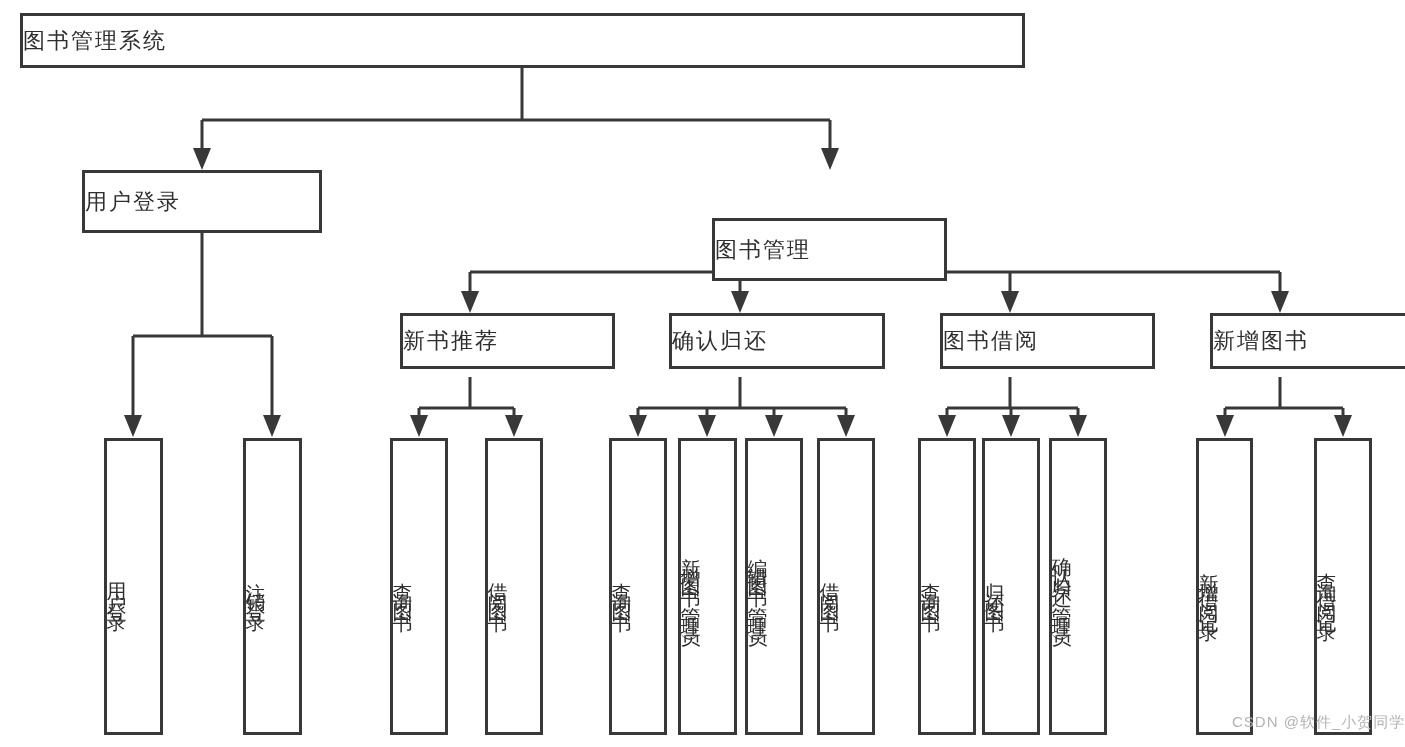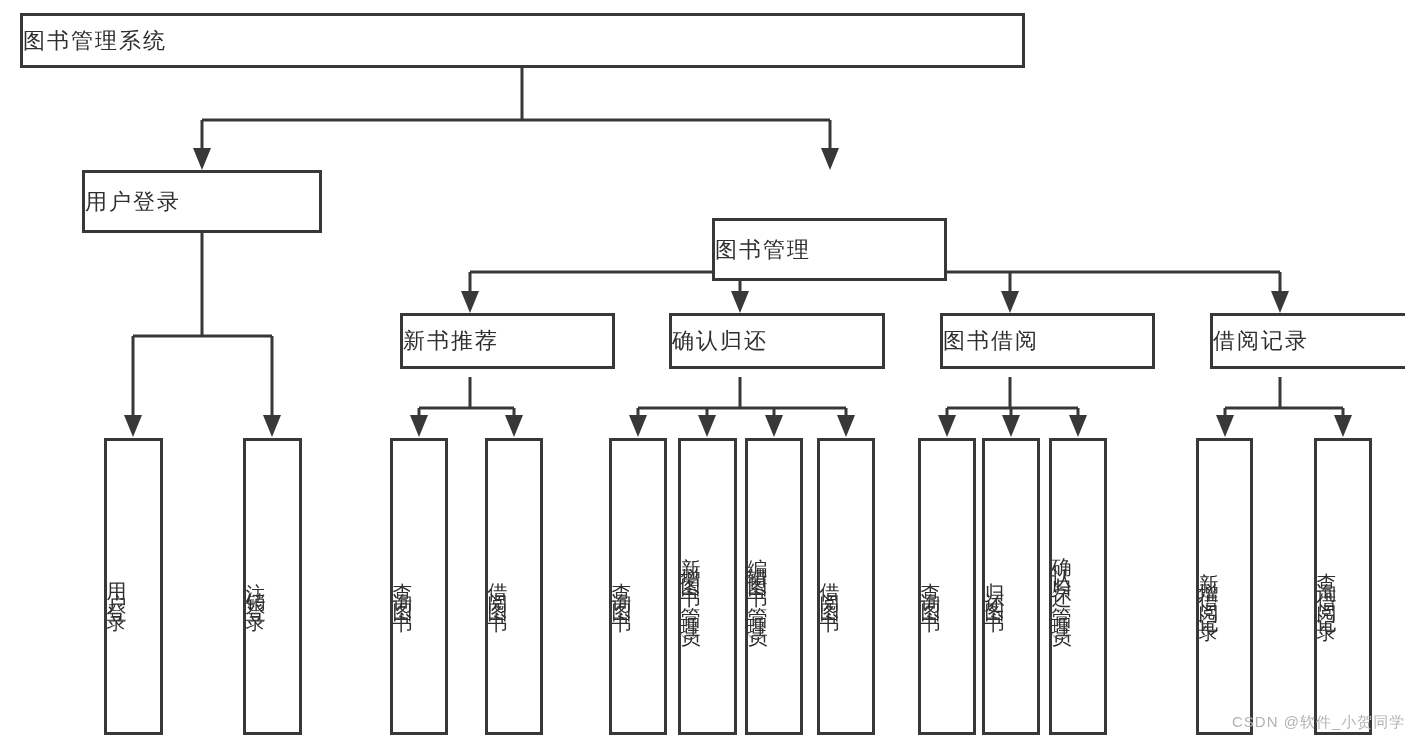--- a/index.html
+++ b/index.html
@@ -101,21 +101,21 @@
   <div class="node lvl3" style="left:363px;width:215px">
     <span class="h-label">新书推荐</span>
   </div>
   <div class="node lvl3" style="left:632px;width:216px">
     <span class="h-label">确认归还</span>
   </div>
   <div class="node lvl3" style="left:903px;width:215px">
     <span class="h-label">图书借阅</span>
   </div>
   <div class="node lvl3" style="left:1173px;width:215px">
-    <span class="h-label">借阅记录</span>
+    <span class="h-label">新增图书</span>
   </div>
 
   <div class="node leaf" style="left:104px;width:59px">
     <span class="vlabel">用户登录</span>
   </div>
   <div class="node leaf" style="left:243px;width:59px">
     <span class="vlabel">注销登录</span>
   </div>
 
   <div class="node leaf" style="left:390px;width:58px">

